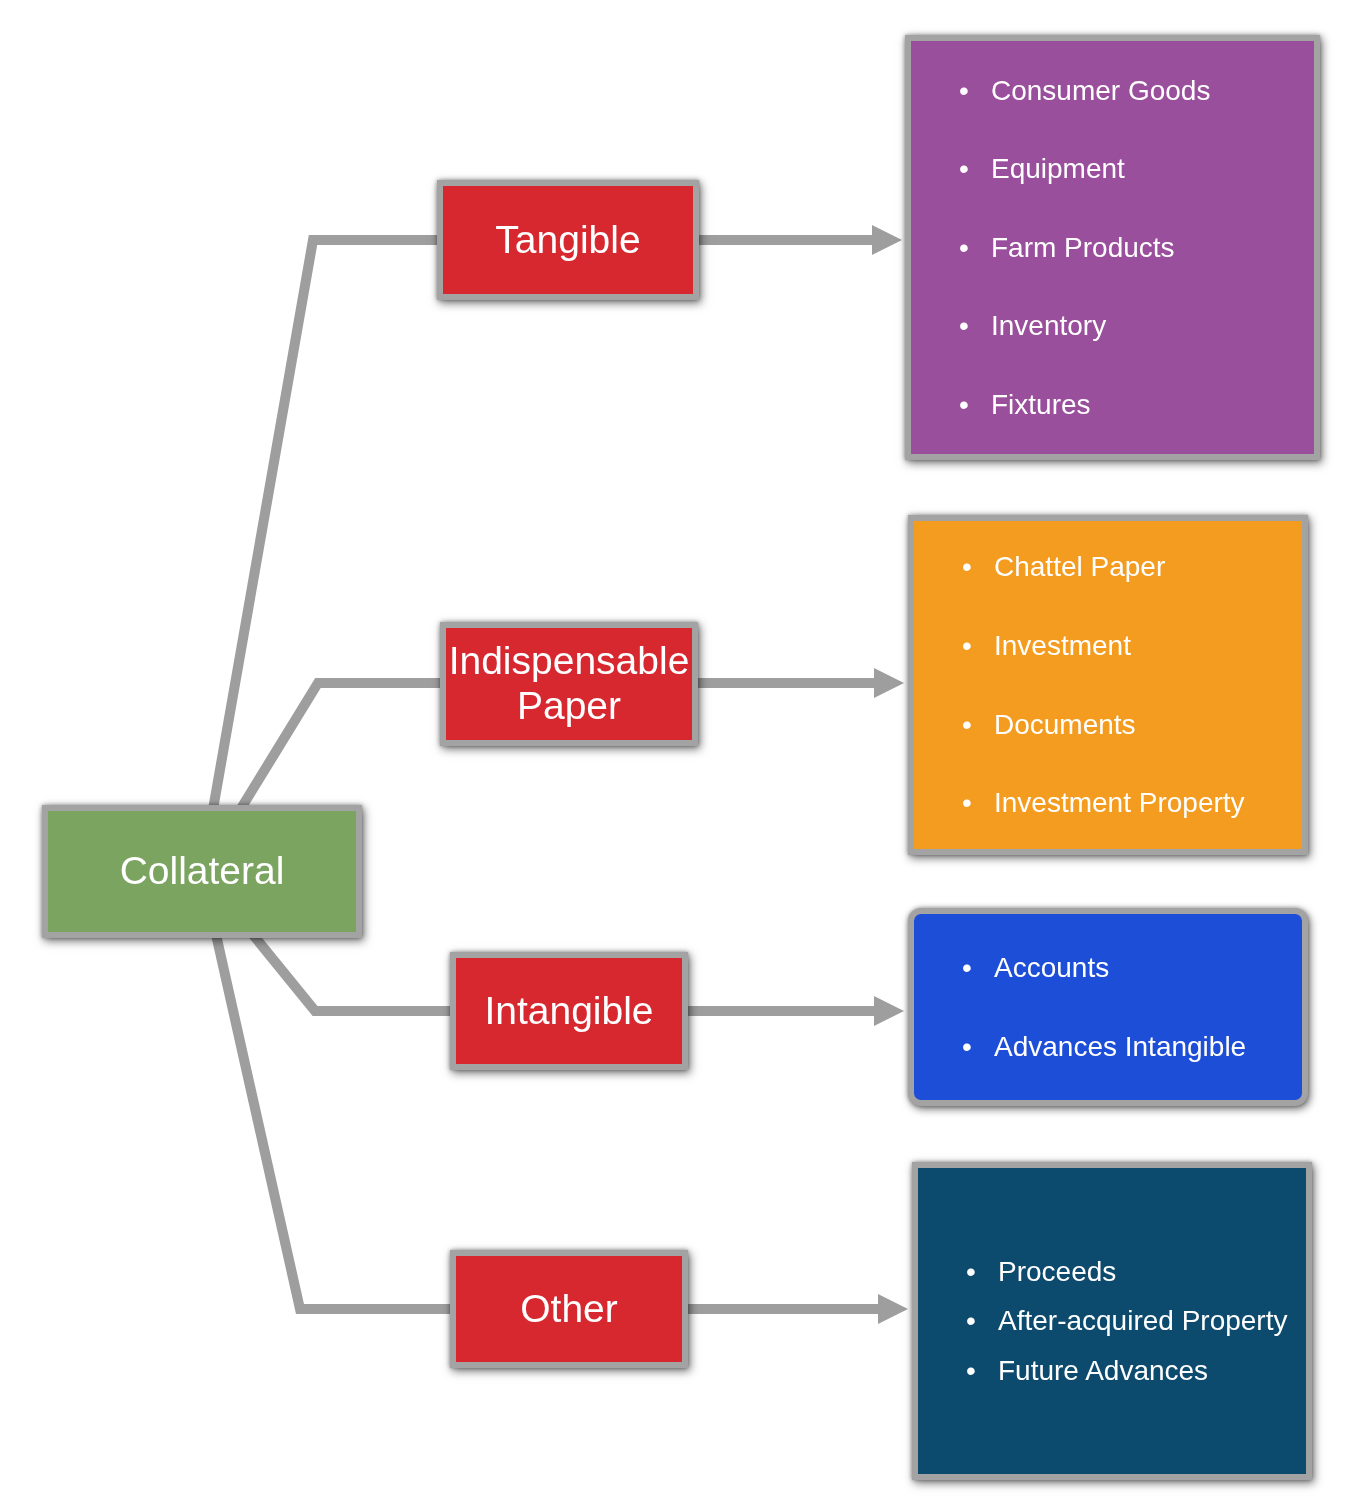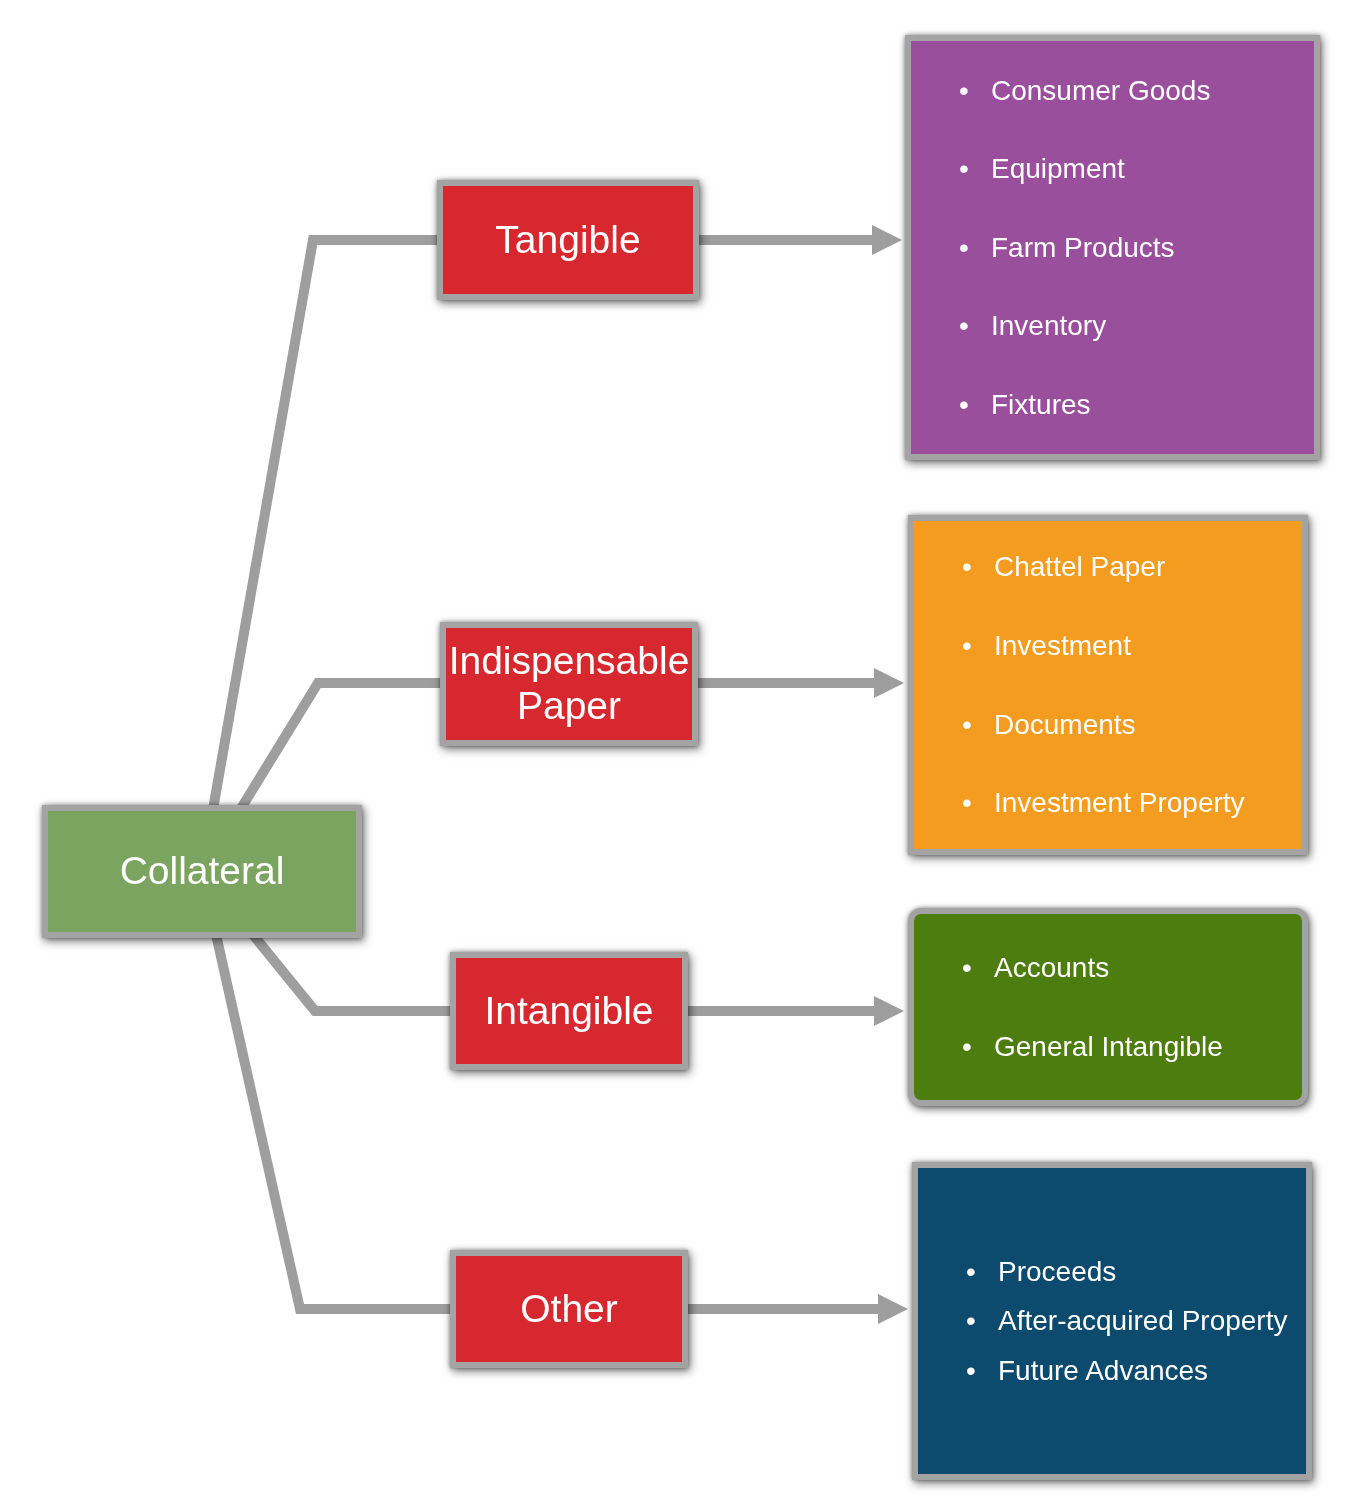--- a/index.html
+++ b/index.html
@@ -115,23 +115,23 @@
     <div class="item">Fixtures</div>
   </div>
 
   <div class="panel panel-indispensable" style="background-color: rgb(244, 156, 31);">
     <div class="item">Chattel Paper</div>
     <div class="item">Investment</div>
     <div class="item">Documents</div>
     <div class="item">Investment Property</div>
   </div>
 
-  <div class="panel panel-intangible" style="background-color: #4d7c0f; border-radius: 13px;">
+  <div class="panel panel-intangible" style="background-color: #1d4ed8; border-radius: 13px;">
     <div class="item">Accounts</div>
-    <div class="item">General Intangible</div>
+    <div class="item">Advances Intangible</div>
   </div>
 
   <div class="panel panel-other" style="background-color: #0c4a6e; gap: 16px;">
     <div class="item">Proceeds</div>
     <div class="item">After-acquired Property</div>
     <div class="item">Future Advances</div>
   </div>
 
 </div>
 

